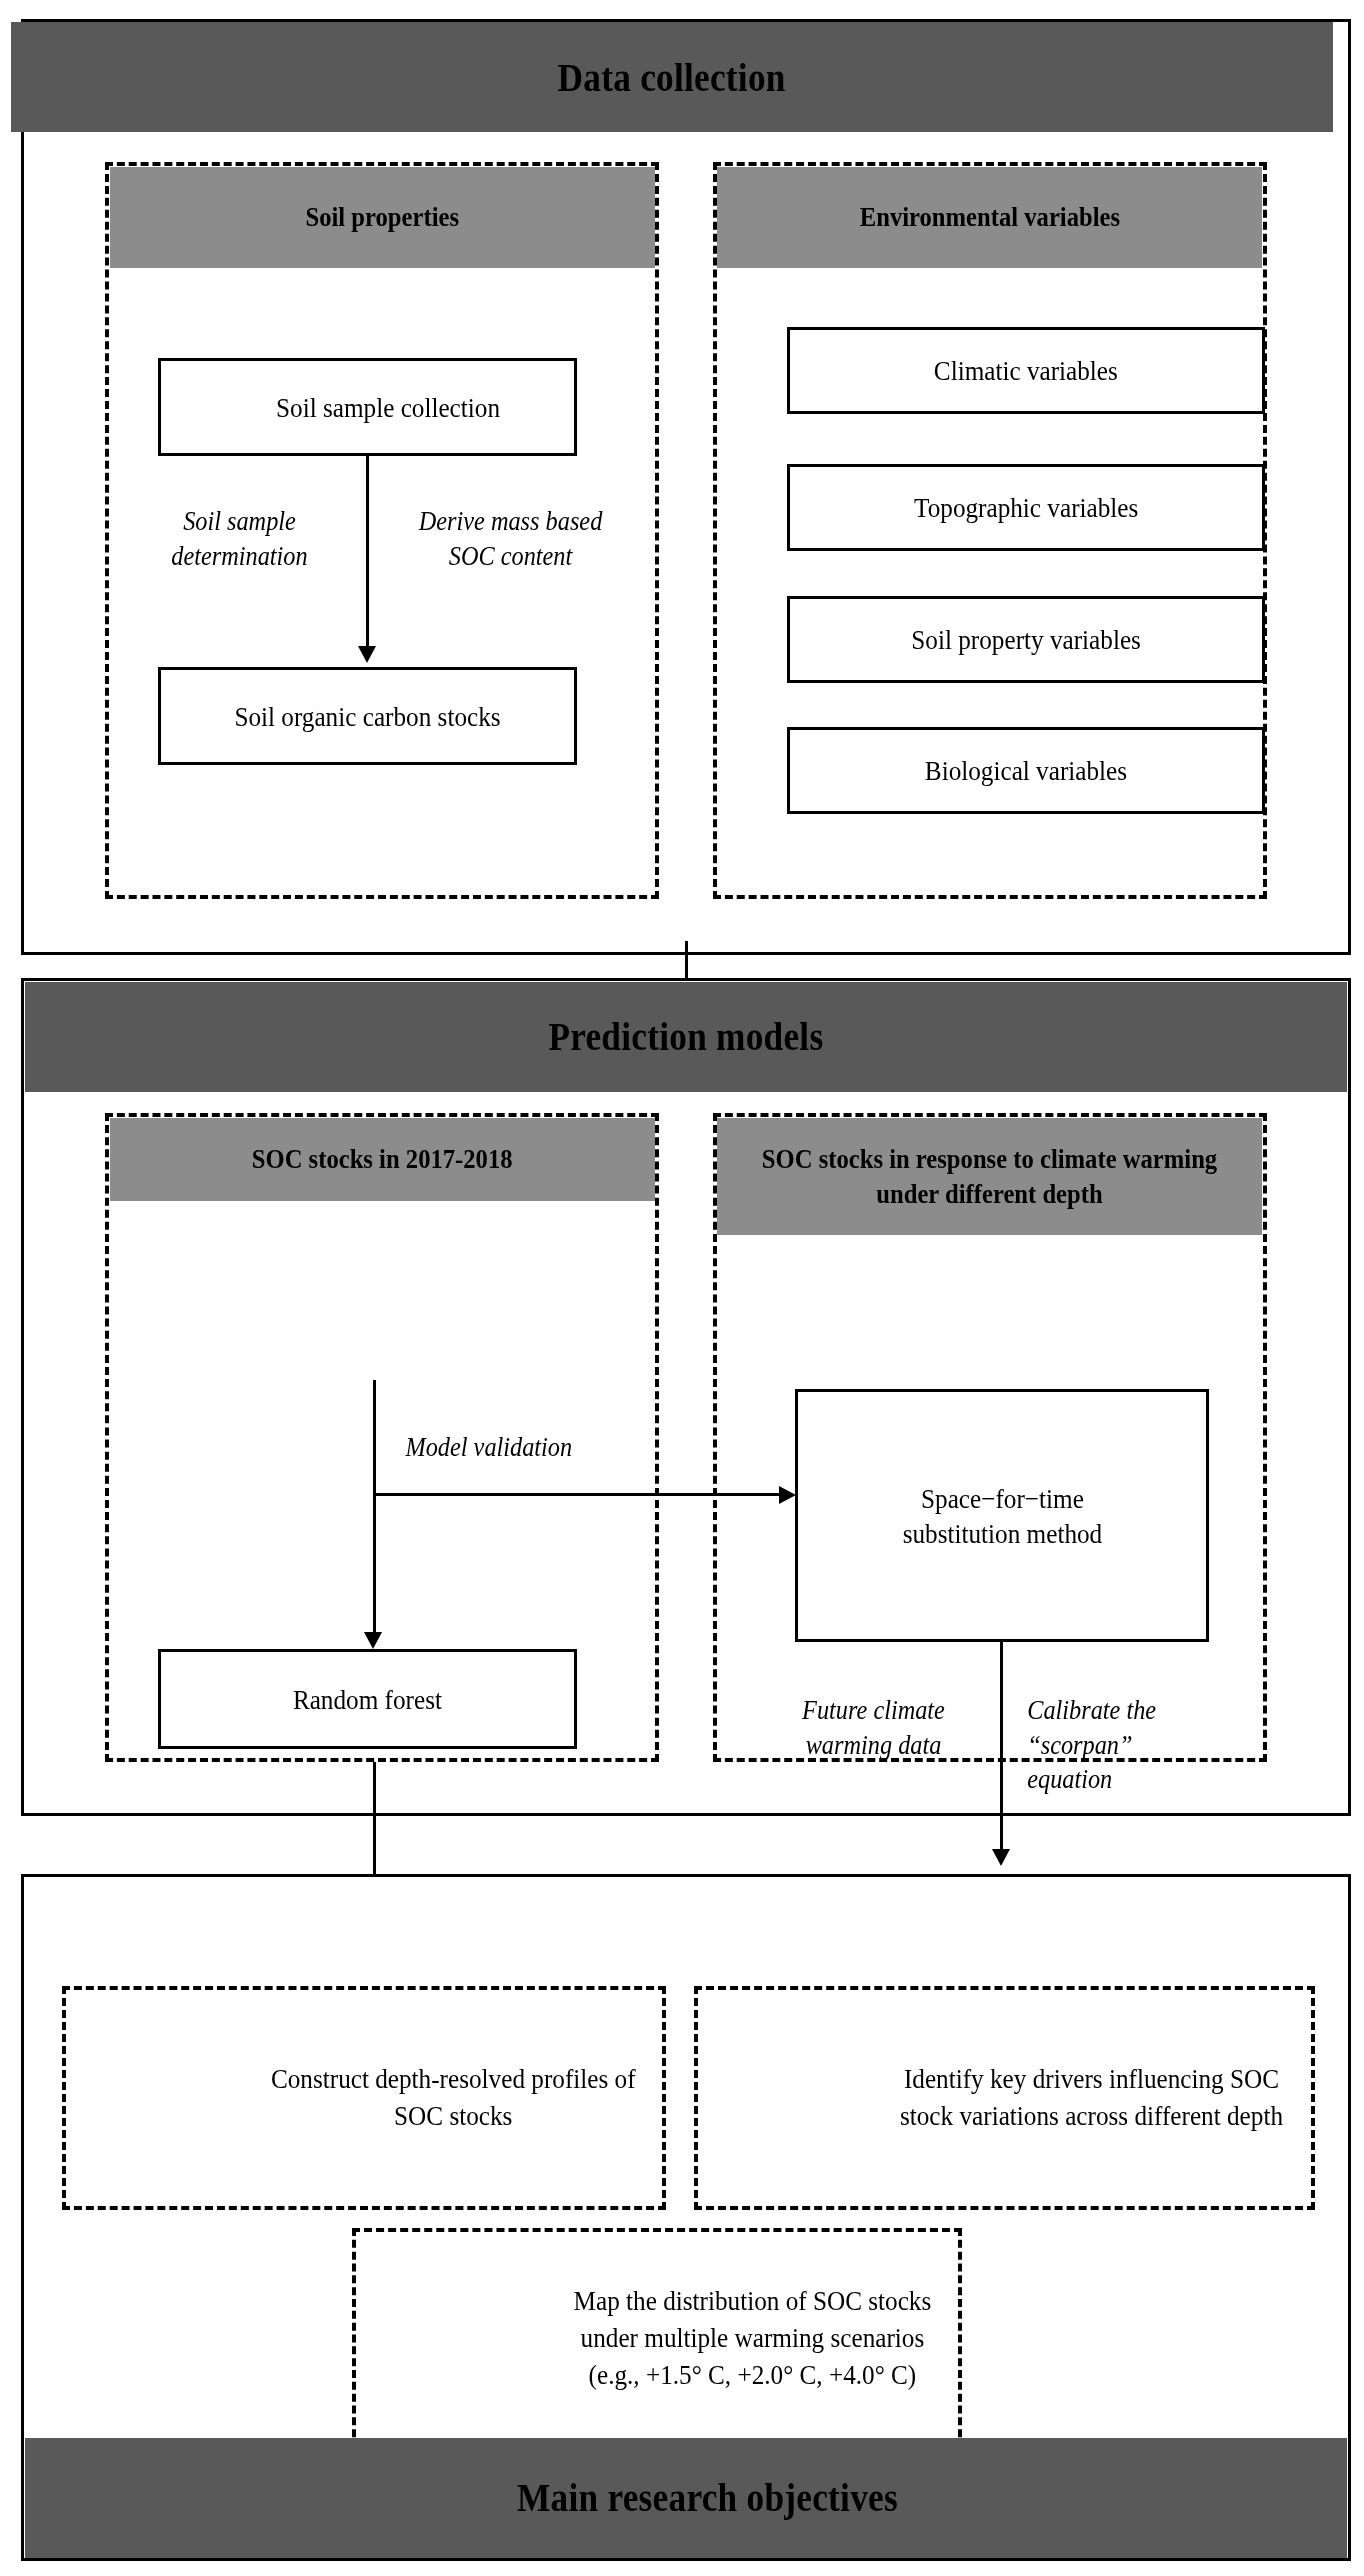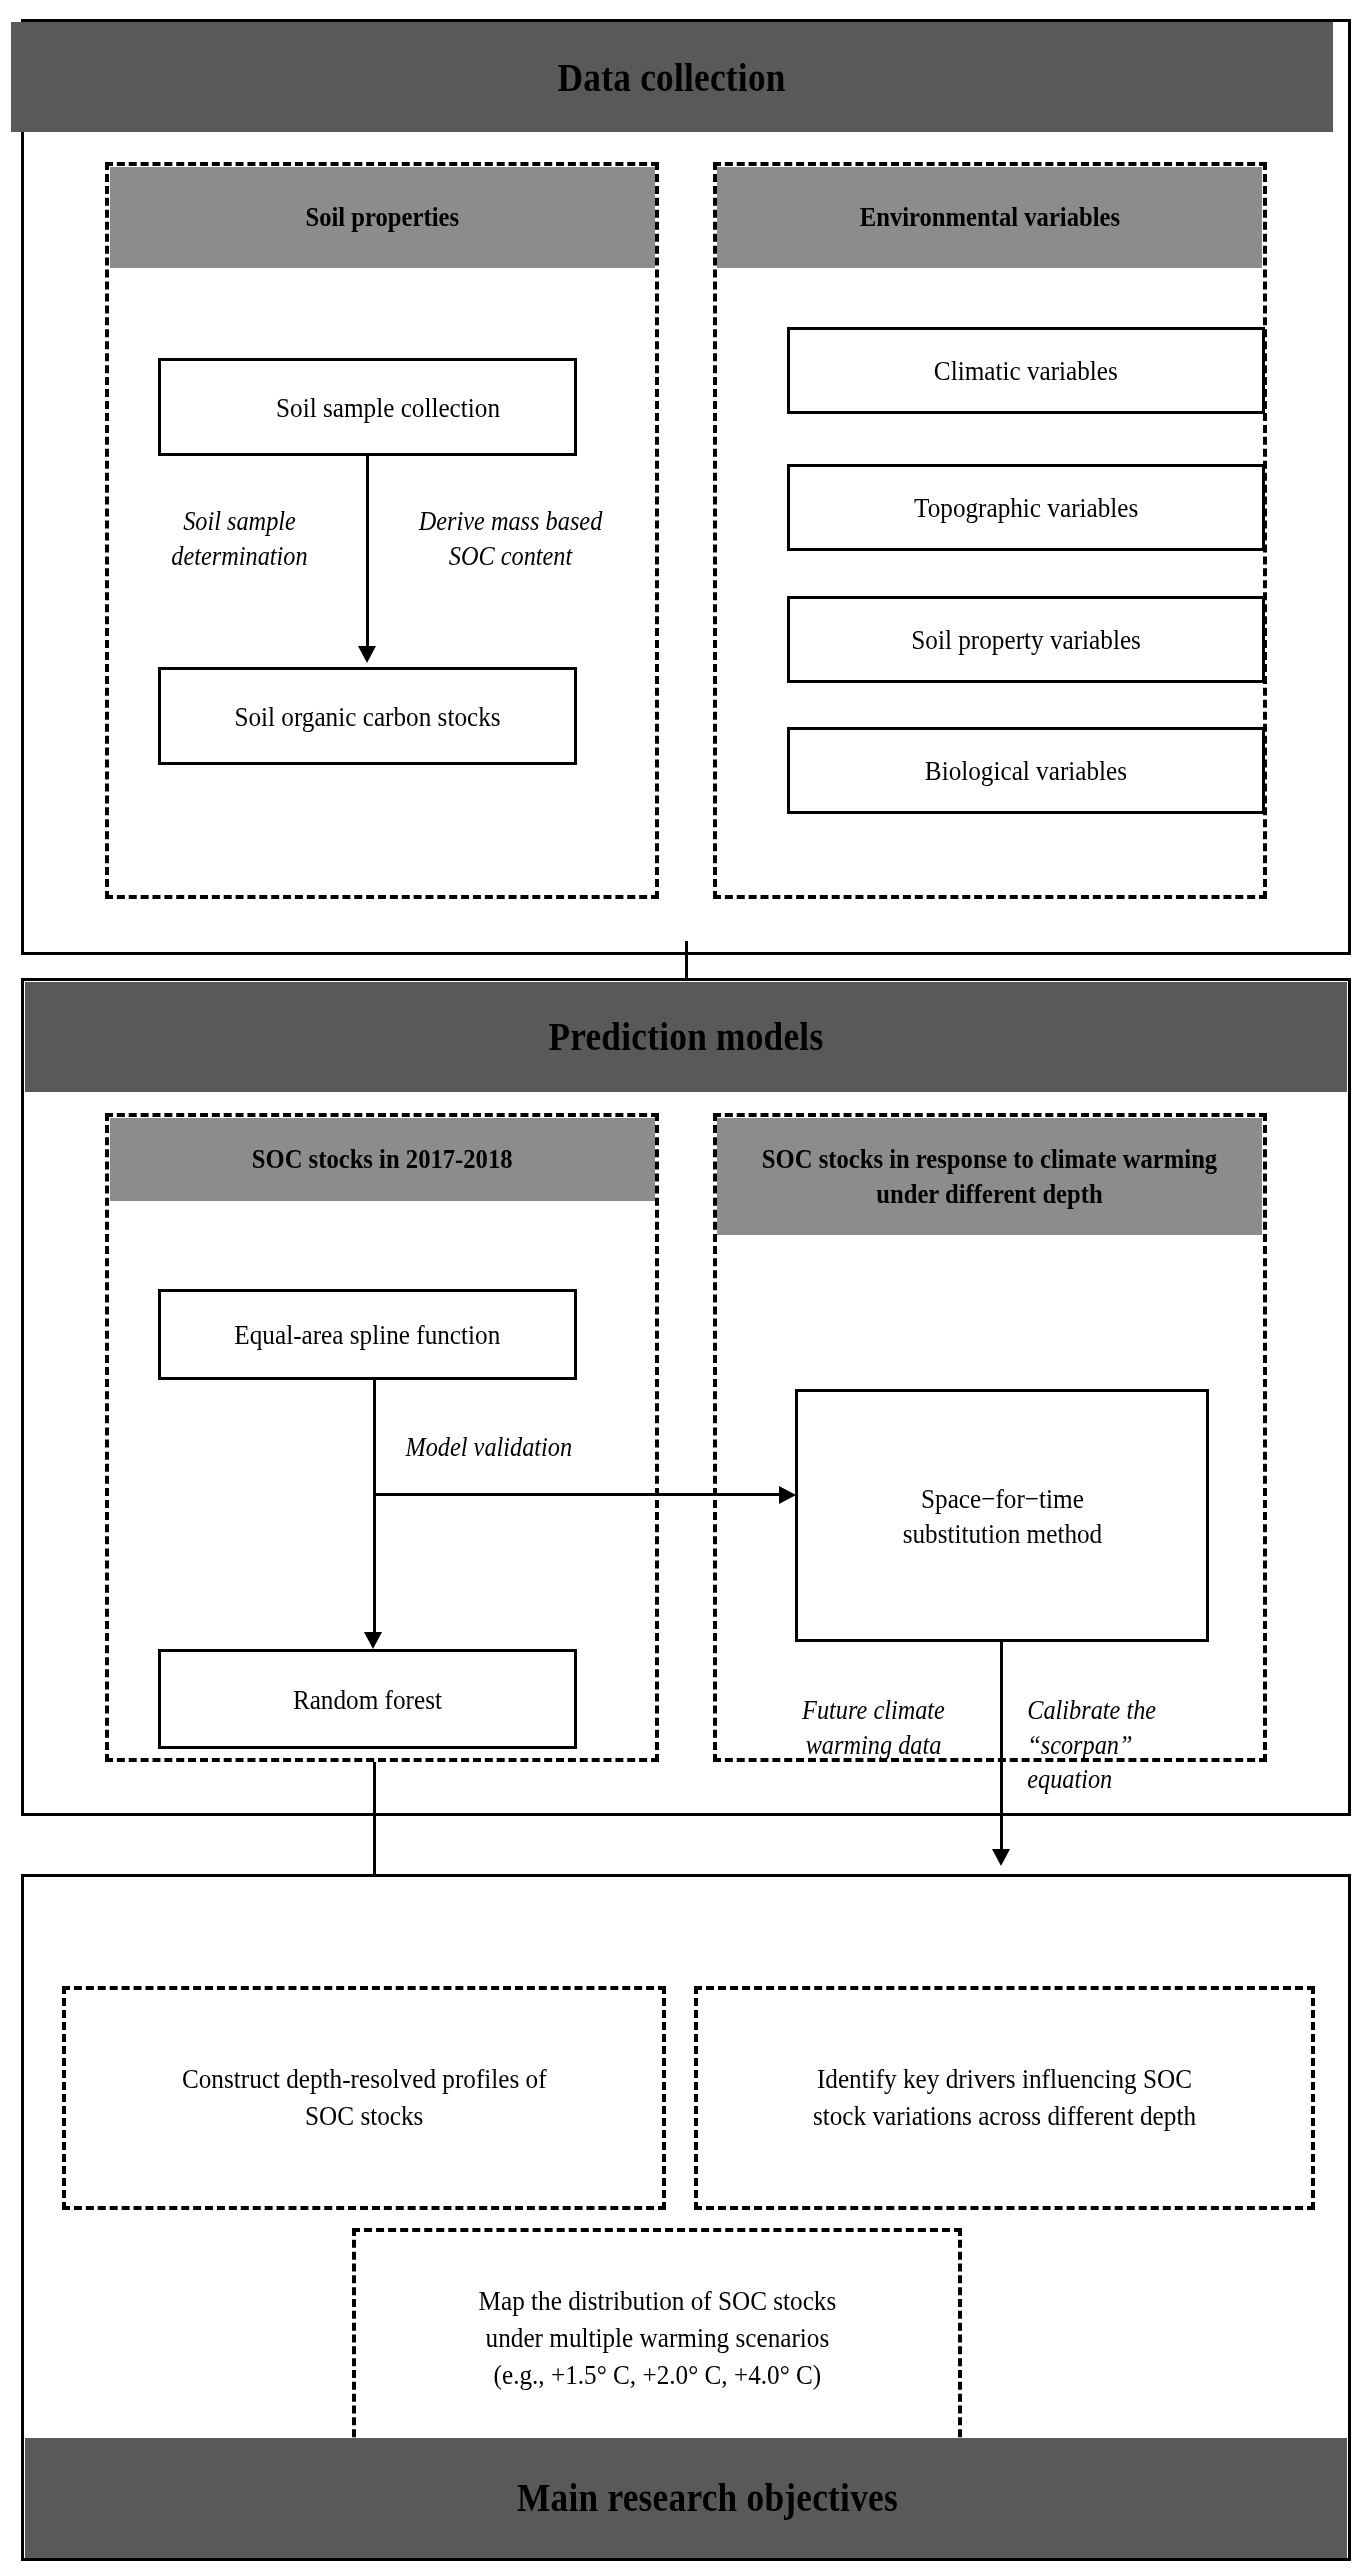--- a/index.html
+++ b/index.html
@@ -83,21 +83,21 @@
     display:inline-block;
     padding:0 5.6px;
   }
 
   .dashnode{
     position:absolute;
     border:4.5px dashed #000;
     background:#ffffff;
     display:flex;
     align-items:center;
-    justify-content:center;
+    justify-content:flex-end;
     box-sizing:border-box;
     text-align:center;
   }
   .dashnode span{
     font-size:28px;
     line-height:1.32;
     color:#000;
     transform:scaleX(.9);
     display:inline-block;
     padding:0 6.7px;
@@ -186,23 +186,20 @@
 
   <div class="bar" style="left:25px;top:982px;width:1322px;height:110px;">
     <div class="bar-title">Prediction models</div>
   </div>
 
   <div class="dashgroup" style="left:105px;top:1113px;width:554px;height:649px;"></div>
   <div class="subhead" style="left:110px;top:1118px;width:545px;height:83px;">
     <span>SOC stocks in 2017-2018</span>
   </div>
 
-  <div class="nodebox" style="left:158px;top:1289px;width:419px;height:91px;">
-    <span>Equal-area spline function</span>
-  </div>
 
   <div class="vline" style="left:373px;top:1380px;height:257px;"></div>
   <div class="arrowdown" style="left:364px;top:1632px;"></div>
 
   <div class="ital" style="left:392px;top:1430px;width:269px;text-align:left;">Model validation</div>
 
   <div class="hline" style="left:373px;top:1493px;width:410px;"></div>
   <div class="arrowright" style="left:779px;top:1486px;"></div>
 
   <div class="nodebox" style="left:158px;top:1649px;width:419px;height:100px;">

